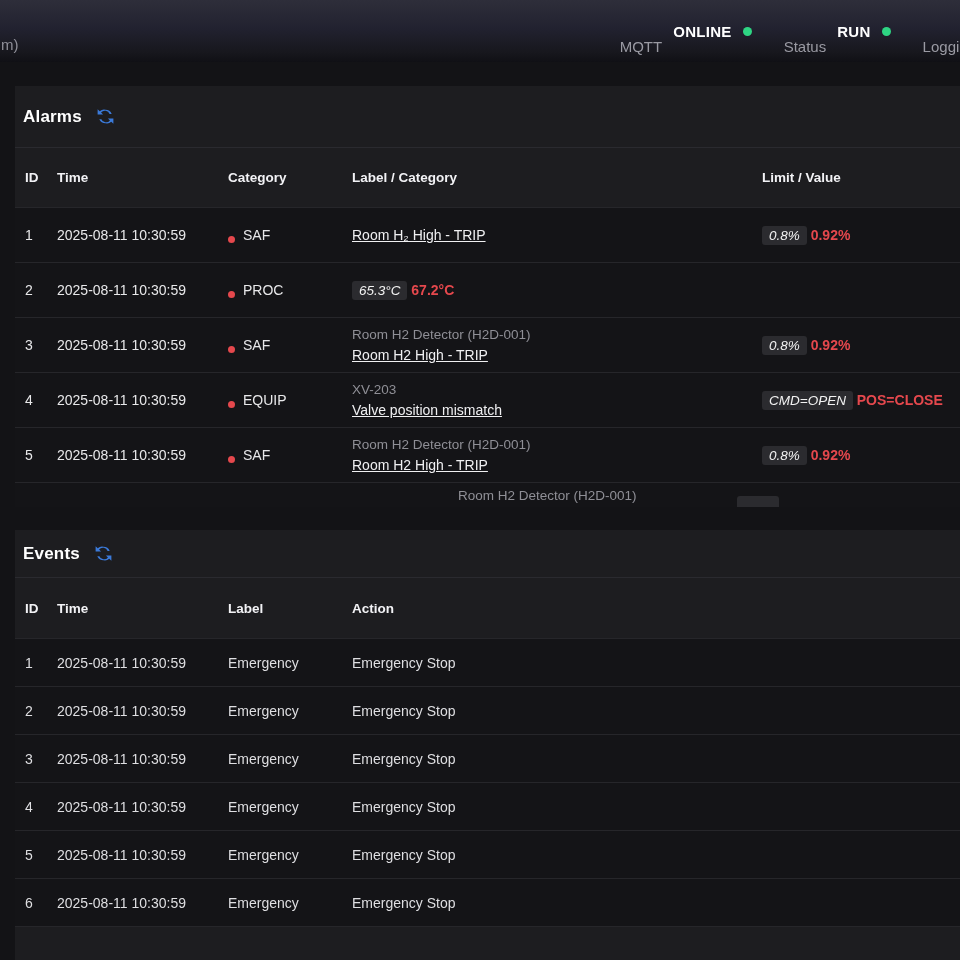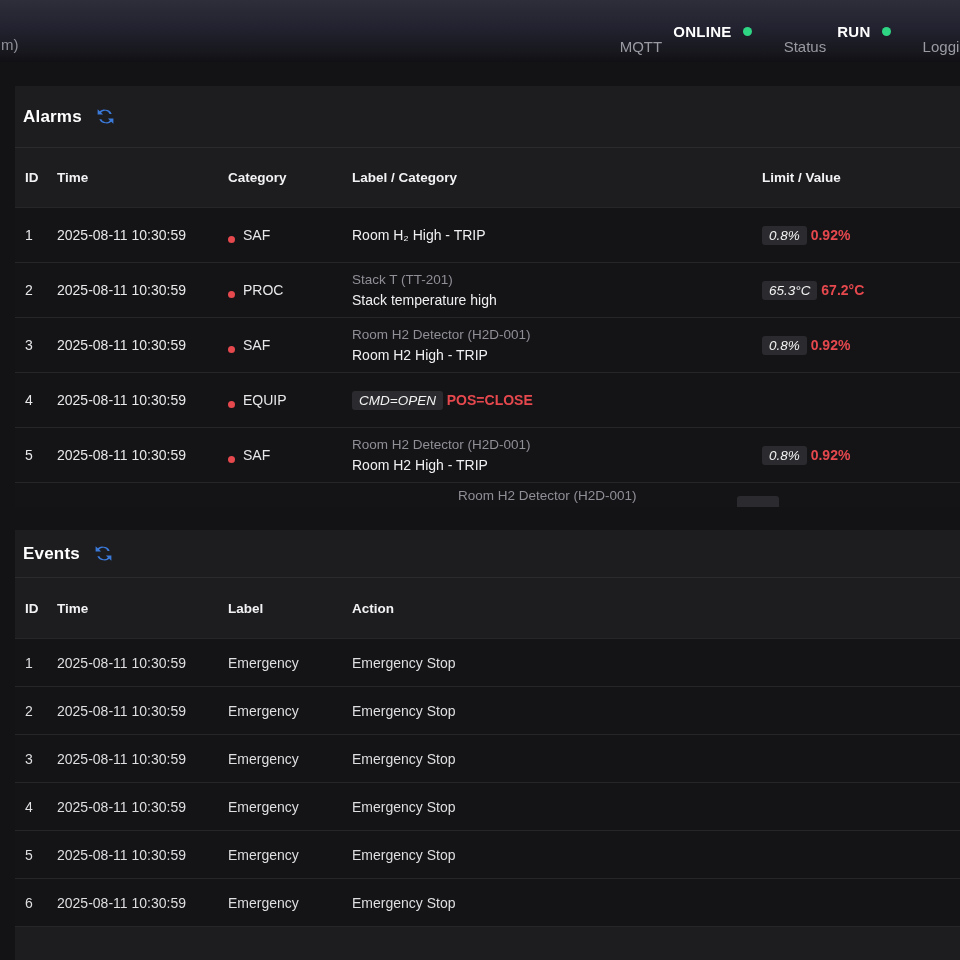--- a/index.html
+++ b/index.html
@@ -50,21 +50,21 @@
   #events-card .thead { height:60px; }
 
   .arow { height:55px; background:#141417; border-top:1px solid #26262a; font-size:14px; color:#e8e8ea; }
   .erow { height:48px; background:#141417; border-top:1px solid #26262a; font-size:14px; color:#dfdfe2; }
   .rows-end { border-top:1px solid #26262a; height:0; }
 
   .cat-cell { display:flex; align-items:flex-end; }
   .dot-red { width:7px; height:7px; border-radius:50%; background:#e5484d; margin-right:8px; flex:0 0 auto; }
 
   .lbl { color:#8f8f96; font-size:13.5px; line-height:20px; }
-  .msg { color:#f0f0f2; font-size:14px;  line-height:20px; }
+  .msg { color:#f0f0f2; font-size:14px;  line-height:20px;text-decoration:underline; }
 
   .badge { display:inline-block; background:#2b2b2f; color:#f2f2f2;
            padding:2px 7px; border-radius:3px; font-size:13.5px;font-style:italic; }
   .alarm-val { color:#e5484d; font-weight:bold; font-size:14px; }
 
   .partial-row { position:relative; height:25px; overflow:hidden;
                  background:#141417; border-top:1px solid #26262a; }
   .partial-lbl { position:absolute; left:443px; top:5px; color:#8f8f96; font-size:13.5px; }
   .partial-badge { position:absolute; left:722px; top:13px; width:42px; height:20px;
                    background:#2b2b2f; border-radius:3px; }
@@ -130,24 +130,20 @@
   </div>
 
   <div class="agrid arow">
     <span>2</span>
     <span>2025-08-11 10:30:59</span>
     <span class="cat-cell">
       <span class="dot-red"></span>
       <span>PROC</span>
     </span>
     <span>
-      <span class="lbl" style="display:block;">Stack T (TT-201)</span>
-      <span class="msg" style="display:block;">Stack temperature high</span>
-    </span>
-    <span>
       <span class="badge">65.3°C</span>
       <span class="alarm-val">67.2°C</span>
     </span>
   </div>
 
   <div class="agrid arow">
     <span>3</span>
     <span>2025-08-11 10:30:59</span>
     <span class="cat-cell">
       <span class="dot-red"></span>
@@ -162,20 +158,24 @@
       <span class="alarm-val">0.92%</span>
     </span>
   </div>
 
   <div class="agrid arow">
     <span>4</span>
     <span>2025-08-11 10:30:59</span>
     <span class="cat-cell">
       <span class="dot-red"></span>
       <span>EQUIP</span>
+    </span>
+    <span>
+      <span class="lbl" style="display:block;">XV-203</span>
+      <span class="msg" style="display:block;">Valve position mismatch</span>
     </span>
     <span>
       <span class="badge">CMD=OPEN</span>
       <span class="alarm-val">POS=CLOSE</span>
     </span>
   </div>
 
   <div class="agrid arow">
     <span>5</span>
     <span>2025-08-11 10:30:59</span>

